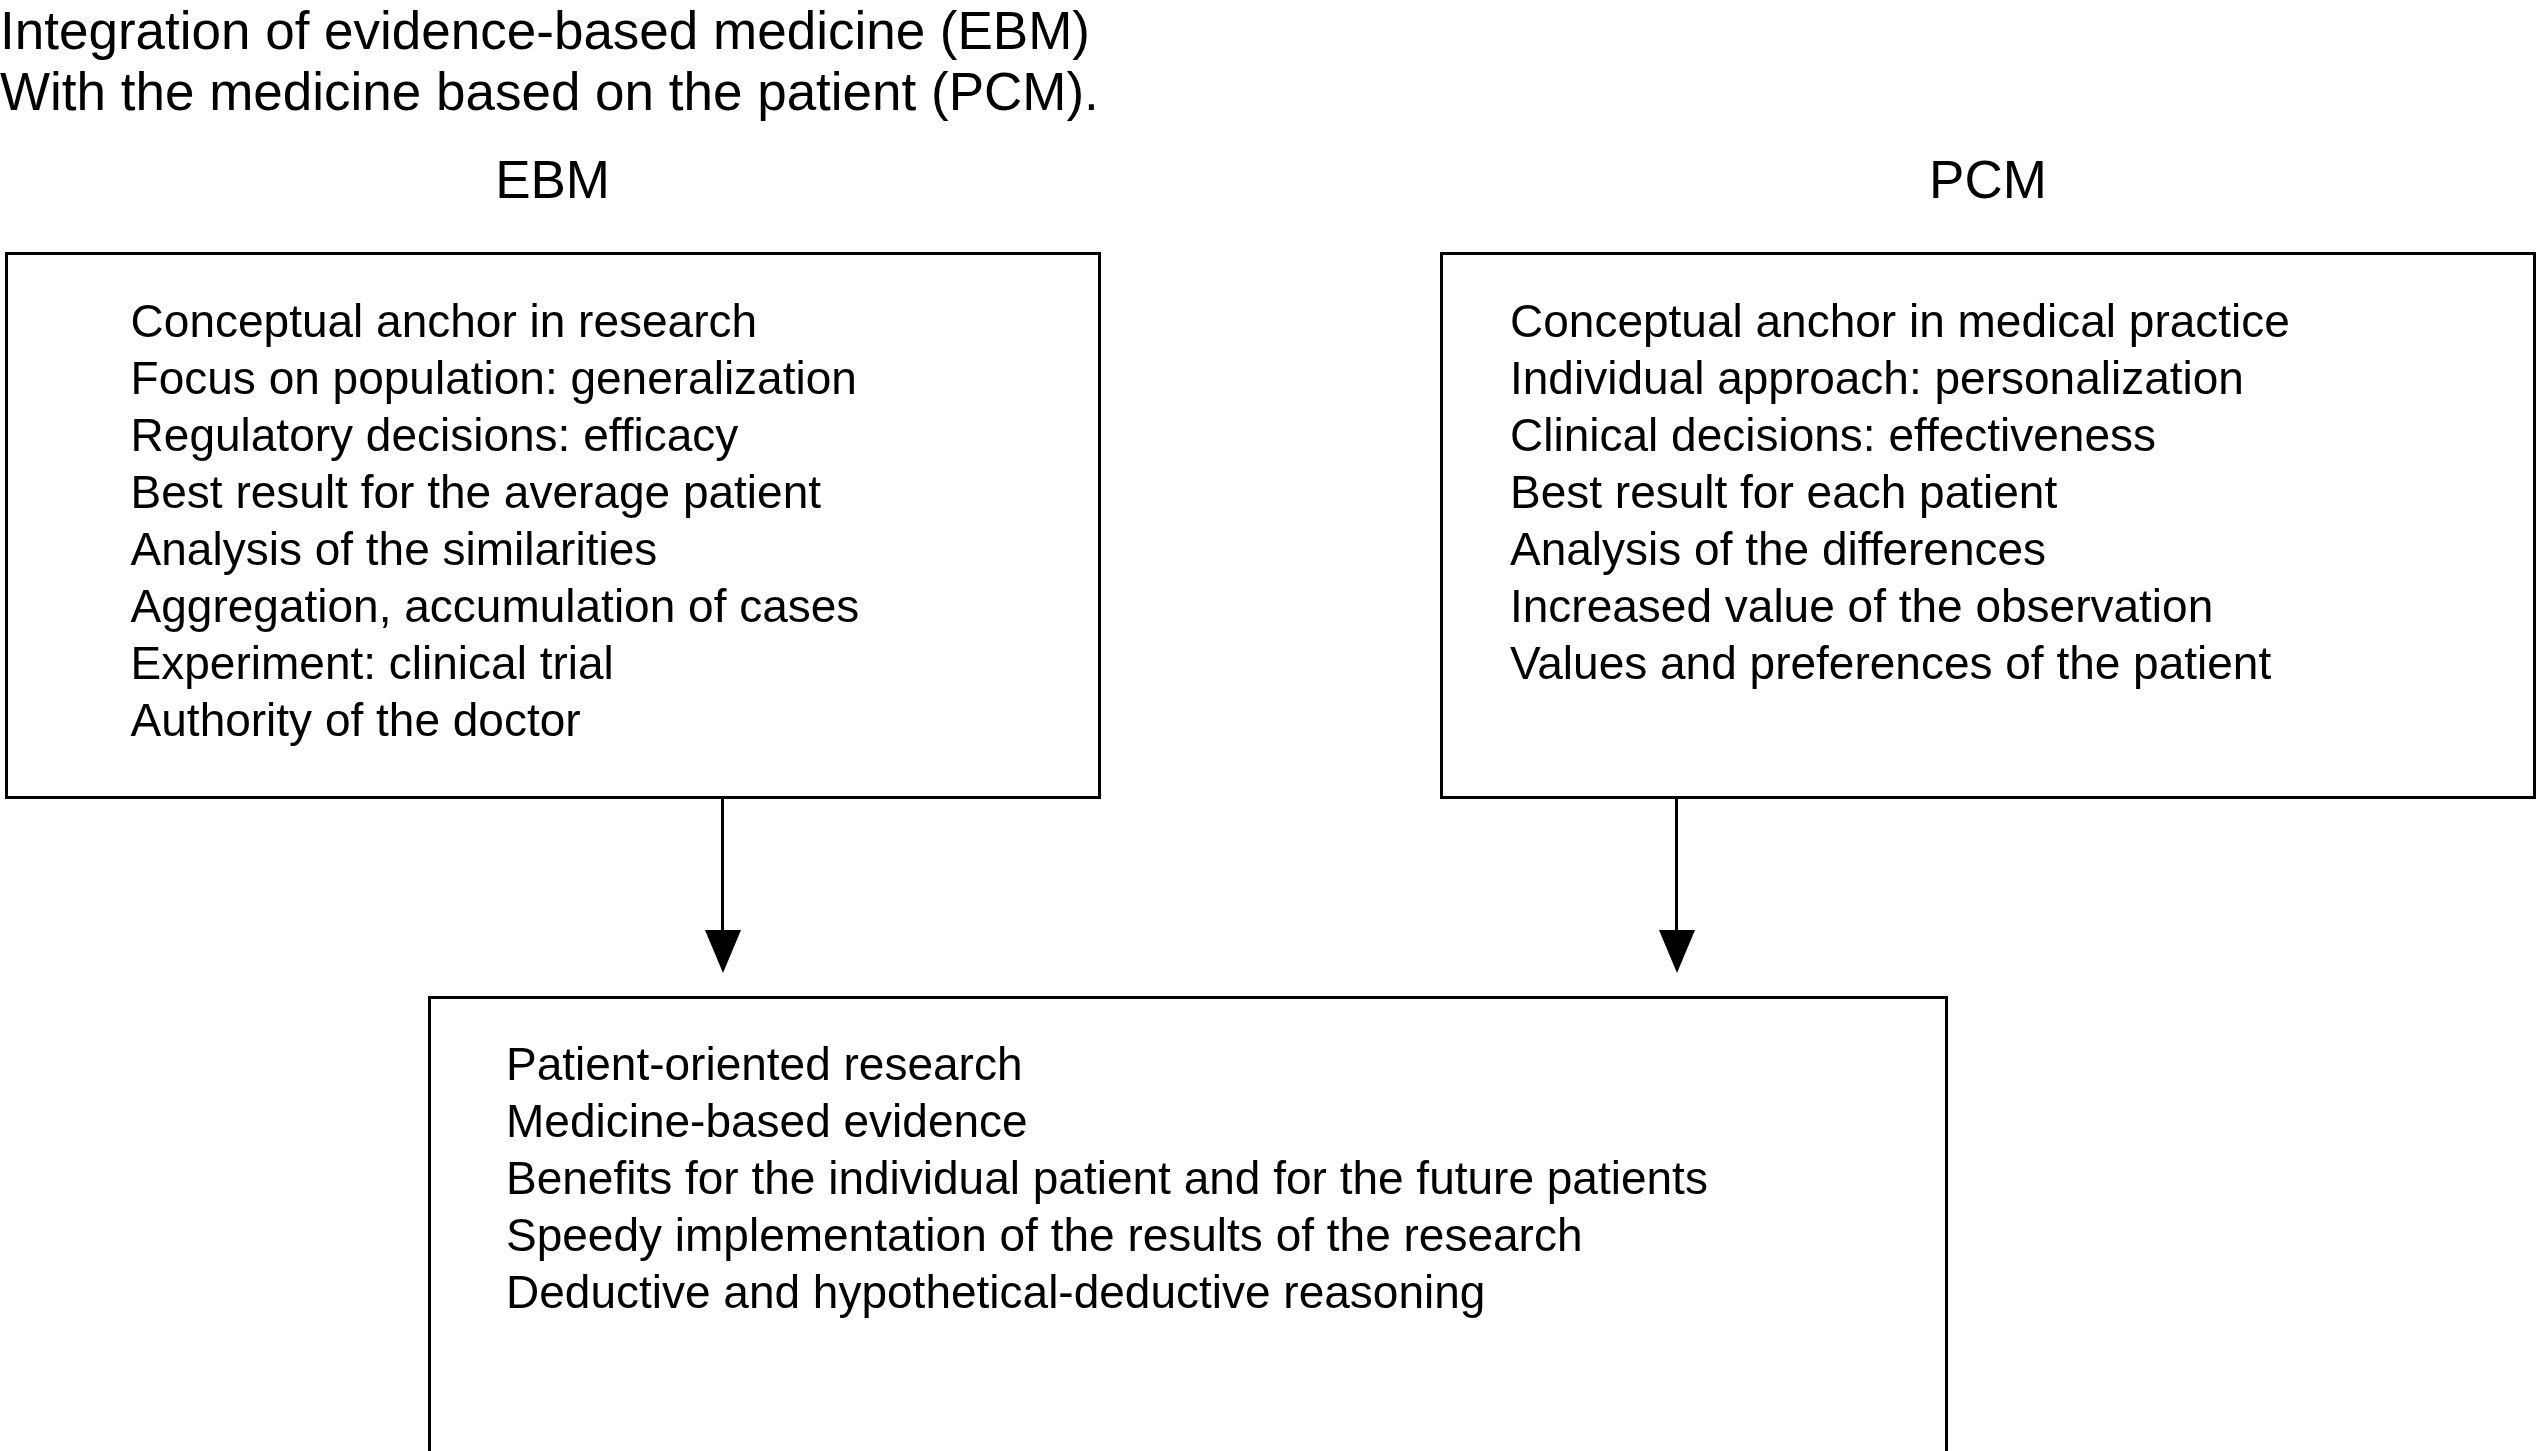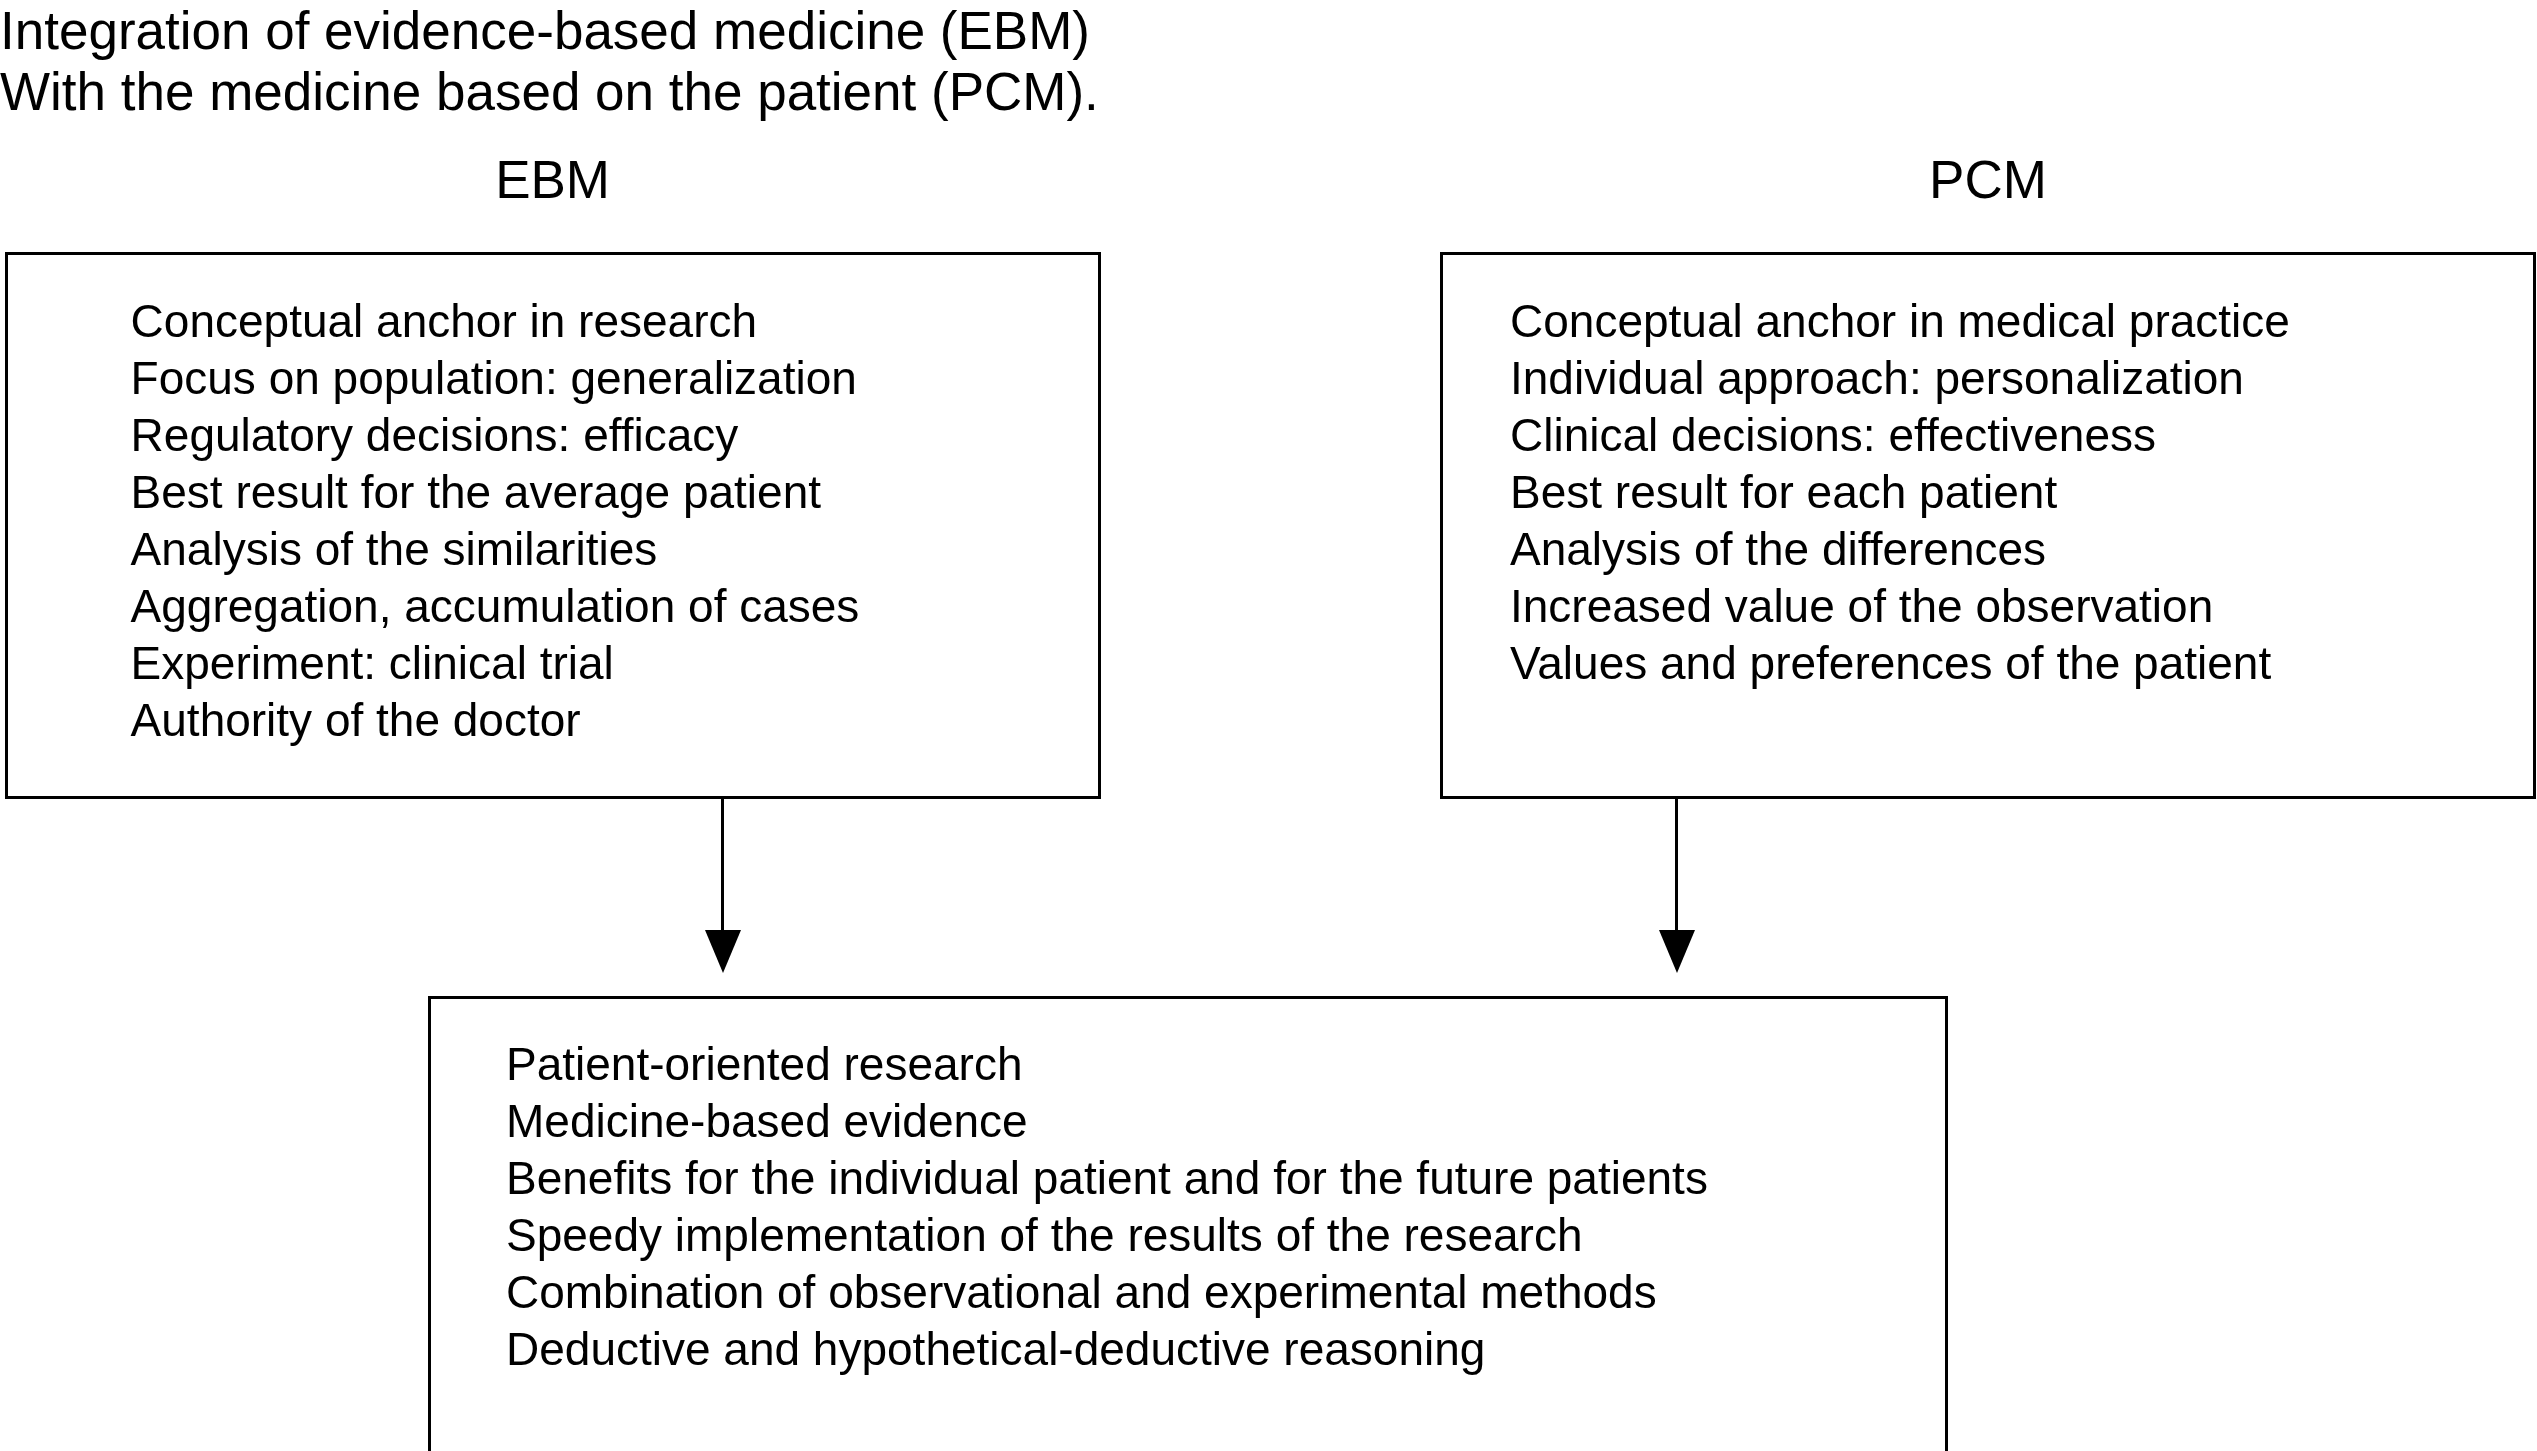--- a/index.html
+++ b/index.html
@@ -126,19 +126,18 @@
     <div class="arrow-shaft"></div>
     <div class="arrow-head"></div>
   </div>
 
   <div class="box integration-box">
     <div>
         <div class="line">Patient-oriented research</div>
         <div class="line">Medicine-based evidence</div>
         <div class="line">Benefits for the individual patient and for the future patients</div>
         <div class="line">Speedy implementation of the results of the research</div>
-        <div class="line">Combination of observational and experimental methods</div>
         <div class="line">Deductive and hypothetical-deductive reasoning</div>
       </div>
   </div>
 
 </div>
 
 
 </body></html>

